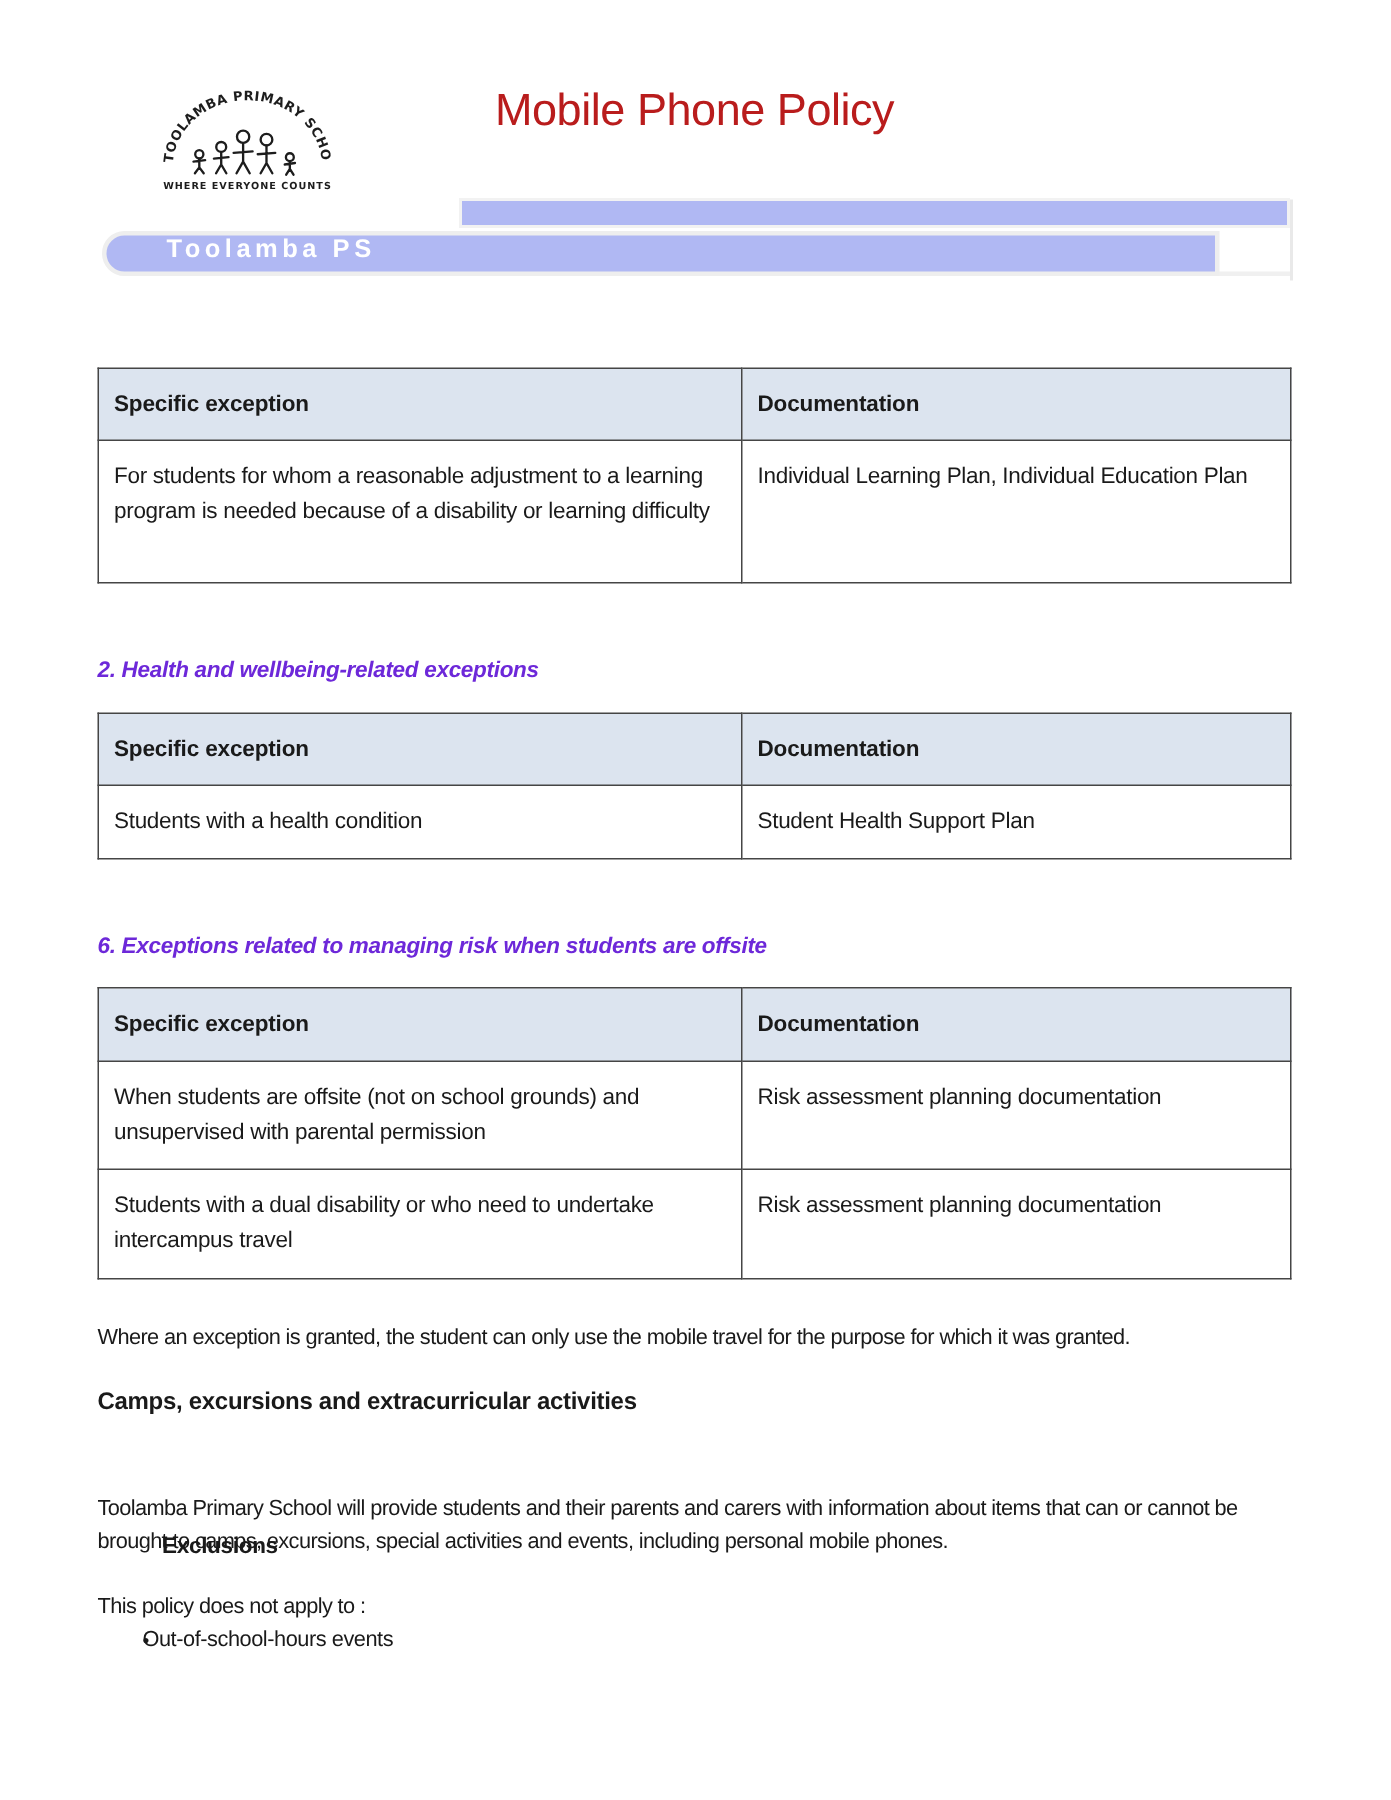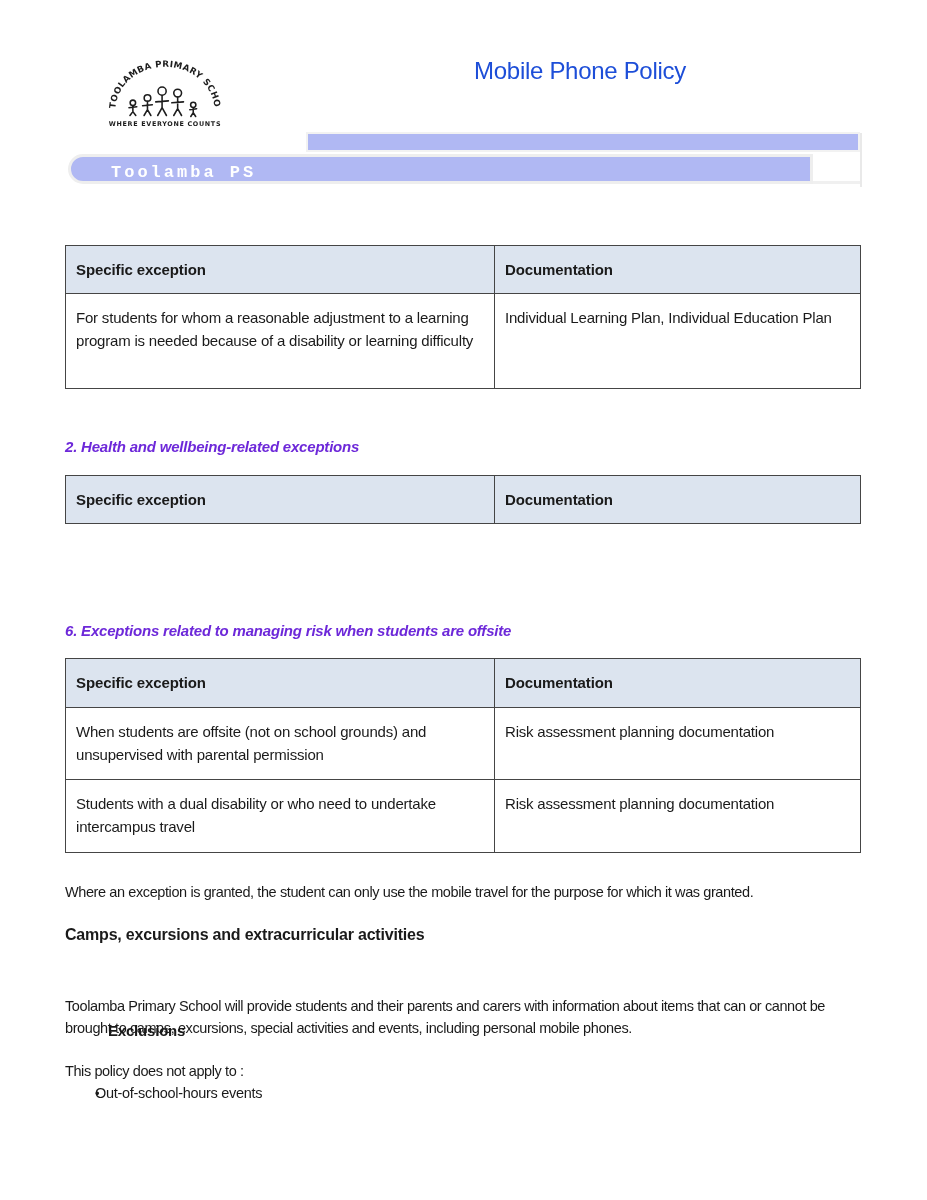--- a/index.html
+++ b/index.html
@@ -4,32 +4,32 @@
 <style>
   * { margin:0; padding:0; box-sizing:border-box; }
   html,body { background:#ffffff; }
   .page {
     position:relative; width:927px; height:1200px; background:#ffffff;
     font-family:"Liberation Sans", sans-serif; color:#1a1a1a; overflow:hidden;
   }
   
   .logo { position:absolute; left:106px; top:60px; width:118px; height:74px; }
   .doc-title {
-    position:absolute; left:330px; top:57px; width:500px; text-align:center;
-    font-size:24px; font-weight:normal; color:#1d4ed8; letter-spacing:-0.3px;
+    position:absolute; left:330px; top:57px; width:500px; text-align:left;
+    font-size:30px; font-weight:normal; color:#b91c1c; letter-spacing:-0.3px;
   }
   .band-top {
     position:absolute; left:306px; top:132px; width:554px; height:20px;
     background:#b0b8f3; border:2px solid #f2f2f2;
   }
   .band-pill {
     position:absolute; left:68px; top:154px; width:745px; height:30px;
     background:#b0b8f3; border:3px solid #eeeeee;
     border-radius:999px 0 0 999px;
-    display:flex; align-items:flex-end;font-family:Liberation Mono, monospace;
+    display:flex; align-items:flex-start;
   }
   .band-pill .pill-label {
     padding-left:40px; color:#ffffff; font-weight:bold; font-size:17px;
     letter-spacing:3px; line-height:1;
   }
   .band-round {
     position:absolute; left:377px; top:181px; width:346px; height:44px;
     background:#b0b8f3; border:3px solid #eeeeee; border-top:none;
     border-radius:0 0 30px 30px; z-index:-1;
   }
@@ -145,20 +145,24 @@
   <table class="policy" id="table2">
     <colgroup>
         <col class="col-a">
         <col class="col-b">
       </colgroup>
     <tbody>
         <tr>
       <th>Specific exception</th>
       <th>Documentation</th>
     </tr>
+    <tr>
+      <td>Students with a health condition</td>
+      <td>Student Health Support Plan</td>
+    </tr>
   </tbody>
     </table>
 
   <div class="sect-heading" id="heading3">6. Exceptions related to managing risk when students are offsite</div>
   <table class="policy" id="table3">
     <colgroup>
         <col class="col-a">
         <col class="col-b">
       </colgroup>
     <tbody>

